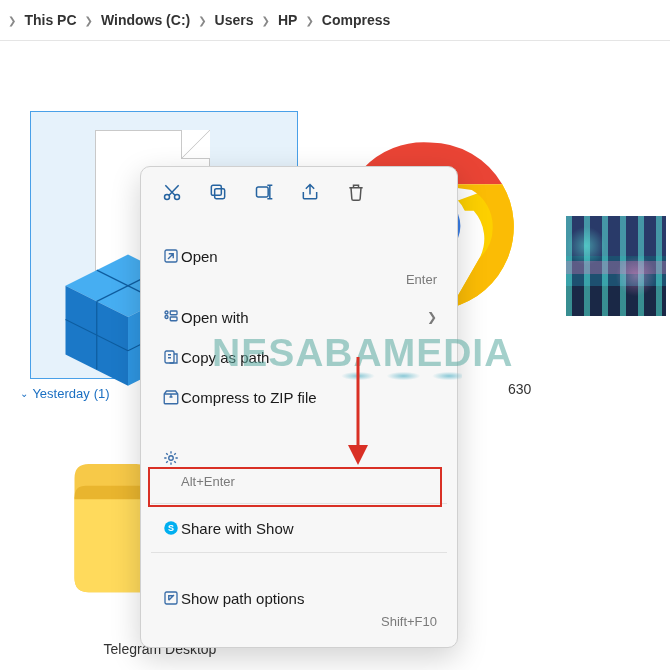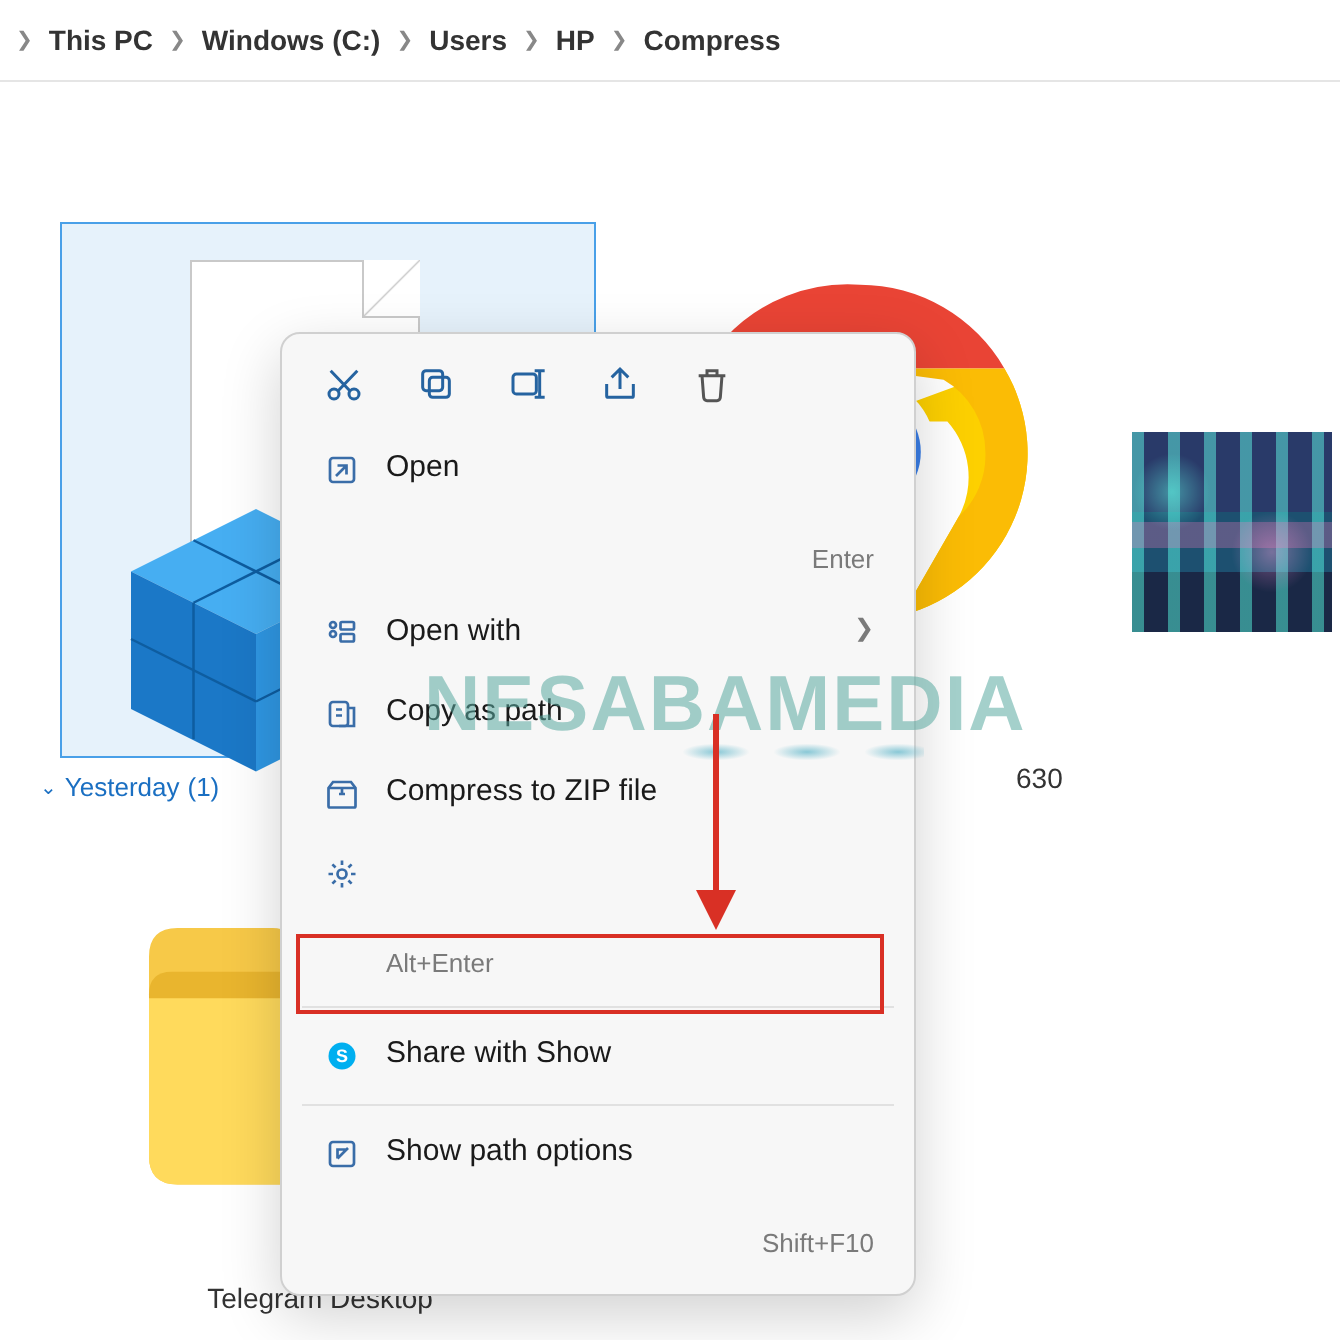--- a/index.html
+++ b/index.html
@@ -157,21 +157,21 @@
     padding: 6px 10px 12px 14px;
     color: #2563a0;
   }
   .cm-topicon {
     width: 22px; height: 22px;
     display: inline-flex; align-items: center; justify-content: center;
     cursor: pointer;
   }
   .cm-item {
     display: flex;
-    gap: 12px;
+    align-items: center;
     padding: 10px 14px 10px 14px;
     border-radius: 6px;
     cursor: pointer;
     position: relative;
   }
   .cm-item .label { flex: 1; color: #1a1a1a; font-size: 15px; }
   .cm-item .hint { color: #7a7a7a; font-size: 13px; margin-top: 47px; }
   .cm-item .submenu-arrow { color: #7a7a7a; font-size: 12px; }
   .cm-icon {
     width: 20px; height: 20px;

